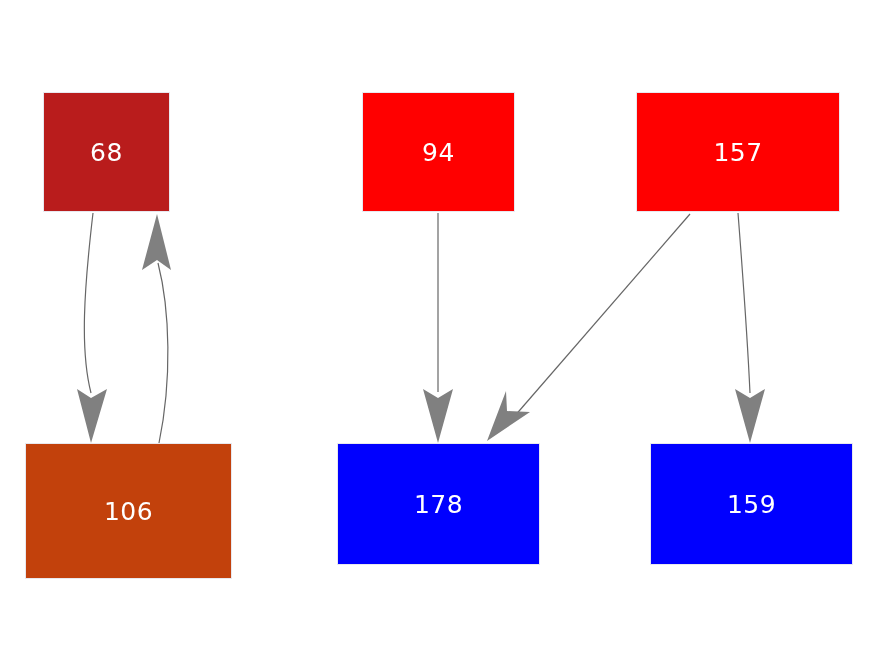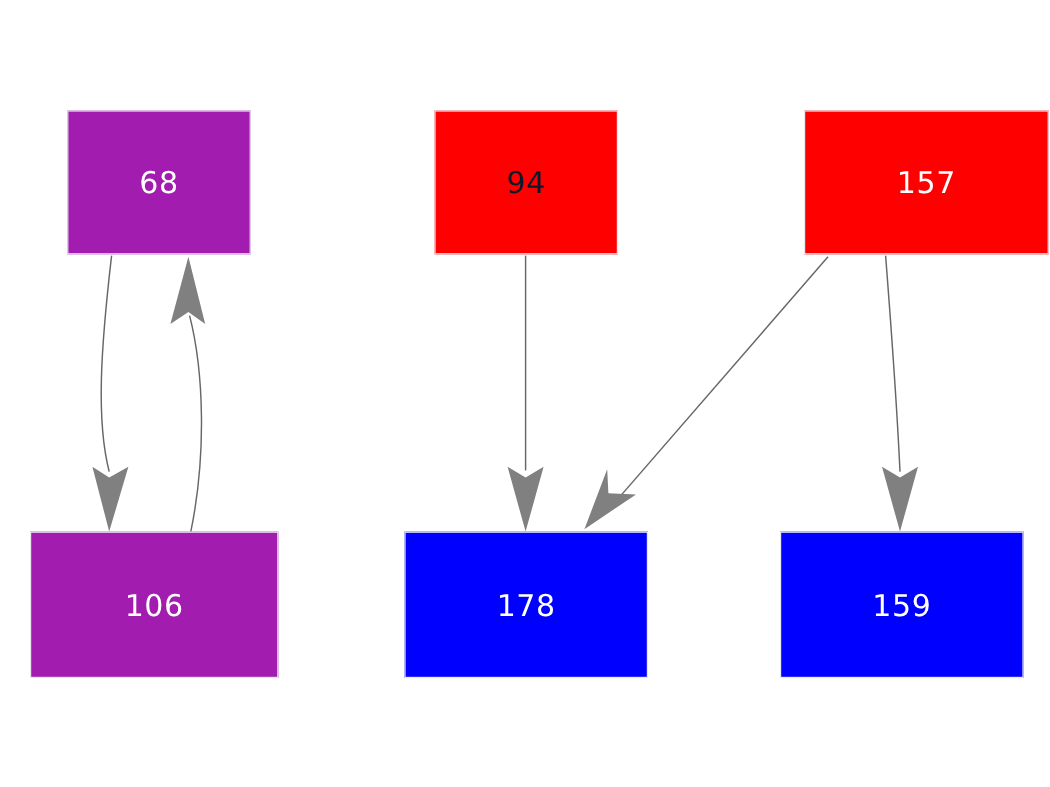--- a/index.html
+++ b/index.html
@@ -67,30 +67,30 @@
         <path d="M 690,214 L 513,418" fill="none" stroke="#666666" stroke-width="1.2"></path>
         <path d="M 487,441 L 506,391 L 507,411 L 530,412 Z" fill="#808080"></path>
       </g>
       <g>
         <path d="M 738,213 C 744,290 748,350 750,393" fill="none" stroke="#666666" stroke-width="1.2"></path>
         <path d="M 750,443 L 735,389 L 750,398 L 765,389 Z" fill="#808080"></path>
       </g>
     </svg>
 
   <div id="node-layer">
-      <div class="node" style="left: 56px; top: 92px; width: 153px; height: 120px; background: #a21caf; border-color: rgb(232, 232, 239); color: rgb(255, 255, 255);">
+      <div class="node" style="left: 43px; top: 92px; width: 127px; height: 120px; background: #b91c1c; border-color: rgb(232, 232, 239); color: rgb(255, 255, 255);">
         <span class="node-label">68</span>
       </div>
-      <div class="node" style="left: 25px; top: 443px; width: 207px; height: 122px; background: #a21caf; border-color: rgb(232, 232, 239); color: rgb(255, 255, 255);">
+      <div class="node" style="left: 25px; top: 443px; width: 207px; height: 136px; background: #c2410c; border-color: rgb(232, 232, 239); color: rgb(255, 255, 255);">
         <span class="node-label">106</span>
       </div>
-      <div class="node" style="left: 362px; top: 92px; width: 153px; height: 120px; background: rgb(255, 0, 0); border-color: rgb(232, 232, 239); color: #0f172a;">
+      <div class="node" style="left: 362px; top: 92px; width: 153px; height: 120px; background: rgb(255, 0, 0); border-color: rgb(232, 232, 239); color: #ffffff;">
         <span class="node-label">94</span>
       </div>
-      <div class="node" style="left: 636px; top: 92px; width: 204px; height: 120px; background: rgb(255, 0, 0); border-color: rgb(232, 232, 239); color: rgb(255, 255, 255); margin-left: 34px;">
+      <div class="node" style="left: 636px; top: 92px; width: 204px; height: 120px; background: rgb(255, 0, 0); border-color: rgb(232, 232, 239); color: rgb(255, 255, 255);">
         <span class="node-label">157</span>
       </div>
       <div class="node" style="left: 337px; top: 443px; width: 203px; height: 122px; background: rgb(0, 0, 255); border-color: rgb(232, 232, 239); color: rgb(255, 255, 255);">
         <span class="node-label">178</span>
       </div>
       <div class="node" style="left: 650px; top: 443px; width: 203px; height: 122px; background: rgb(0, 0, 255); border-color: rgb(232, 232, 239); color: rgb(255, 255, 255);">
         <span class="node-label">159</span>
       </div>
     </div>
 

